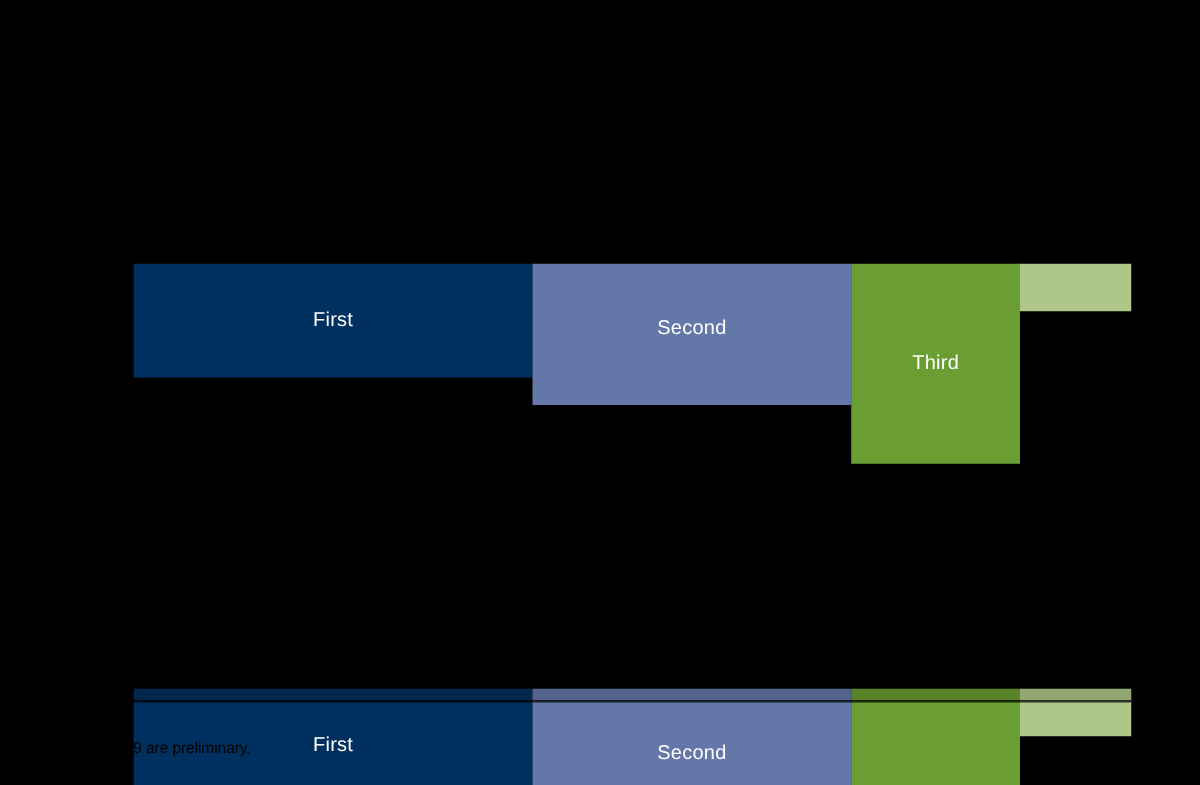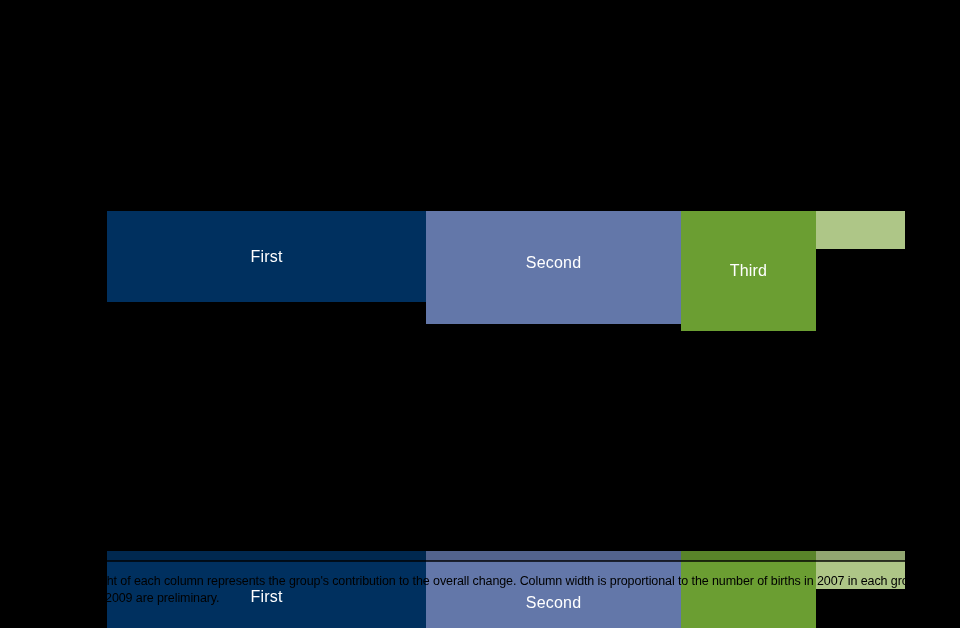--- a/index.html
+++ b/index.html
@@ -24,21 +24,21 @@
 
   .bar {
     position: absolute;
     top: 0;
     display: flex;
     align-items: center;
     justify-content: center;
   }
   .bar.first  { left: 107px; width: 319px; height: 91px;  background: #00305f; }
   .bar.second { left: 426px; width: 255px; height: 113px; background: #6377a9; }
-  .bar.third  { left: 681px; width: 135px; height: 120px; background: #6b9e32; }
+  .bar.third  { left: 681px; width: 135px; height: 160px; background: #6b9e32; }
   .bar.fourth { left: 816px; width: 89px;  height: 38px;  background: #aec687; }
 
   .bar-label {
     color: #ffffff;
     font-size: 16px;
     letter-spacing: 0.2px;
     line-height: 1;
   }
   .bar.second .bar-label { transform: translateY(-5px); }
 
@@ -60,21 +60,21 @@
   .note {
     position: absolute;
     color: #000000;
     font-size: 12.5px;
     letter-spacing: -0.1px;
     line-height: 14px;
     white-space: nowrap;
     z-index: 5;
   }
   #note-line-1 { left: 18px; top: 574px; }
-  #note-line-2 { left: 58px; top: 591px; }
+  #note-line-2 { left: 39px; top: 591px; }
   #source-line { left: 32px; top: 609px; }
 </style>
 </head>
 <body>
 
 <div id="stage">
 
   <div class="row top">
     <div class="bar first">
       <span class="bar-label">First</span>
@@ -100,16 +100,15 @@
     <div class="bar third">
       
     </div>
     <div class="bar fourth">
       <span class="bar-label"></span>
     </div>
     <div class="baseline-shade"></div>
     <div class="baseline-line"></div>
   </div>
 
-  <div class="note" id="note-line-1">NOTE: The height of each column represents the group's contribution to the overall change. Column width is proportional to the number of births in 2007 in each group.</div>
   <div class="note" id="note-line-2">Data for 2009 are preliminary.</div>
 
 </div>
 
 </body></html>

